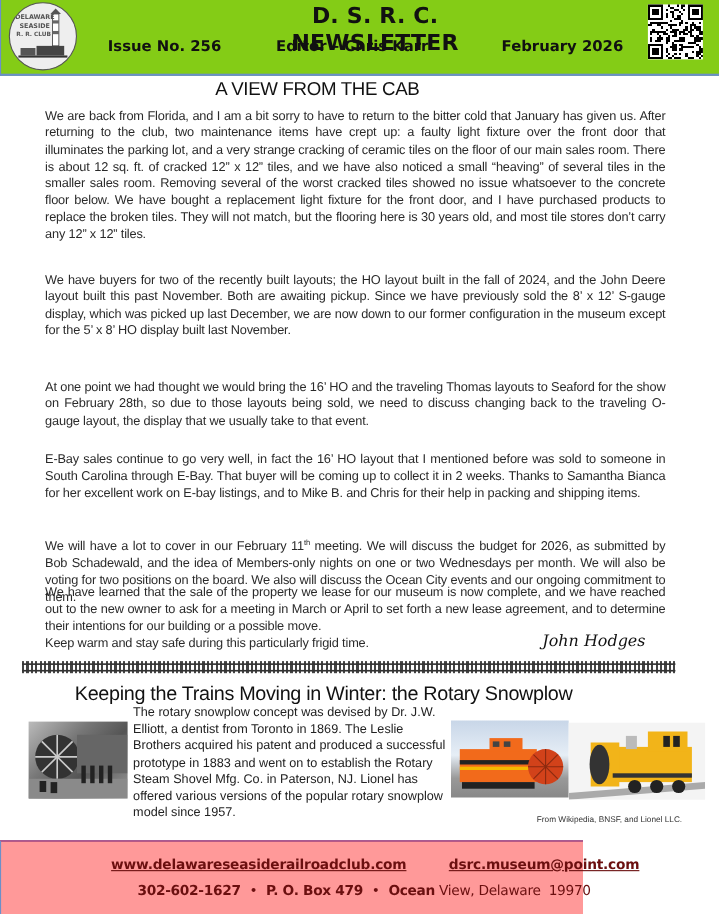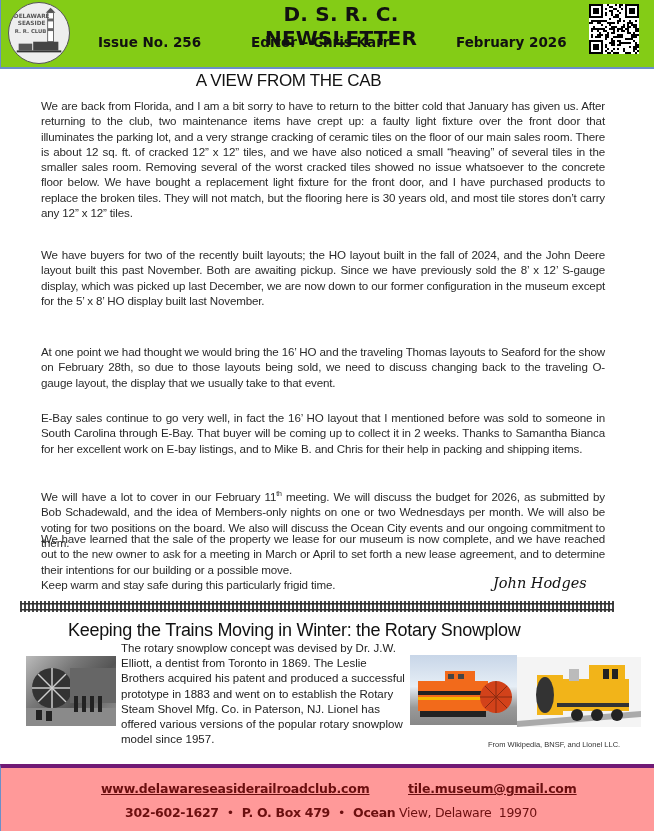--- a/index.html
+++ b/index.html
@@ -93,23 +93,23 @@
     background: #f4f4f4; overflow: hidden;
   }
   .photo-bnsf svg, .photo-lionel svg { width: 100%; height: 100%; display: block; }
   .credit {
     position: absolute; left: 488px; top: 740px;
     font-size: 7.5px; color: #333;
   }
 
   
   .footer {
-    position: absolute; left: 0; top: 764px; width: 654px; height: 67px;
+    position: absolute; left: 0; top: 764px; width: 530px; height: 67px;
     background: #ff9999;
-    border-top: 4px solid #701a75; border-left: 1px solid #6b8fc9;
+    border-top: 1px solid #701a75; border-left: 1px solid #6b8fc9;
   }
   .f-link {
     position: absolute; top: 13px; font-family: "DejaVu Sans", sans-serif;
     font-weight: bold; font-size: 12.5px; color: #6b0f0f; text-decoration: underline;
     letter-spacing: -0.2px;
   }
   .f-web { left: 100px; }
   .f-email { left: 407px; }
   .f-contact {
     position: absolute; top: 37px; left: 124px; font-family: "DejaVu Sans", sans-serif;
@@ -405,15 +405,15 @@
     <rect x="40" y="46" width="72" height="4" fill="#333"></rect>
     <circle cx="60" cy="58" r="6" fill="#222"></circle>
       <circle cx="80" cy="58" r="6" fill="#222"></circle>
       <circle cx="100" cy="58" r="6" fill="#222"></circle>
   </svg>
 </div>
 <div class="credit">From Wikipedia, BNSF, and Lionel LLC.</div>
 
 <div class="footer">
   <a class="f-link f-web">www.delawareseasiderailroadclub.com</a>
-  <a class="f-link f-email">tile.museum@gmail.com</a>
+  <a class="f-link f-email">dsrc.museum@point.com</a>
   <div class="f-contact"><b>302-602-1627</b><span class="bullet">•</span><b>P. O. Box 479</b><span class="bullet">•</span><b>Ocean</b><span> View, Delaware  19970</span></div>
 </div>
 
 </body></html>

